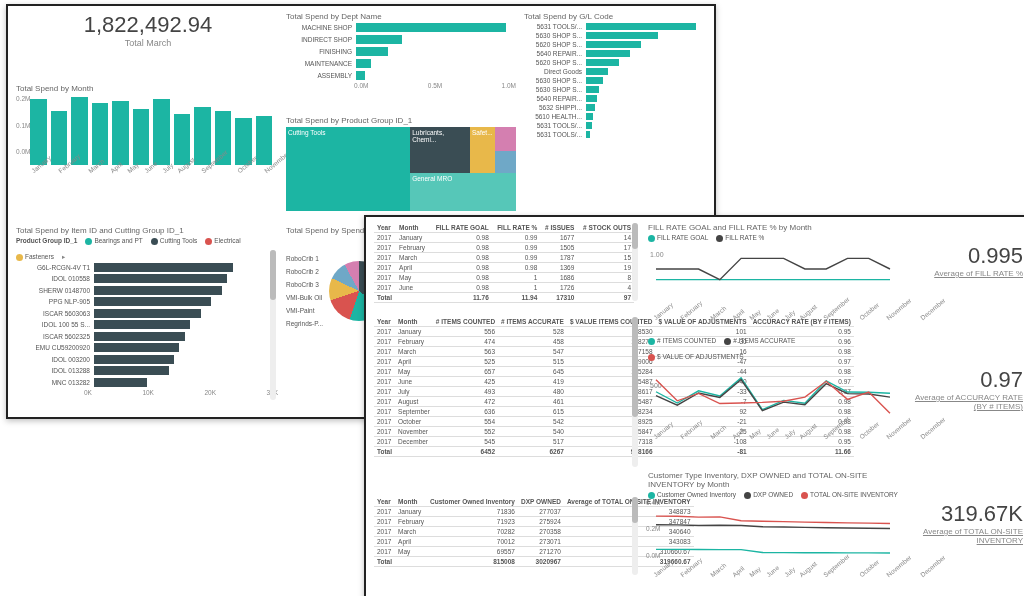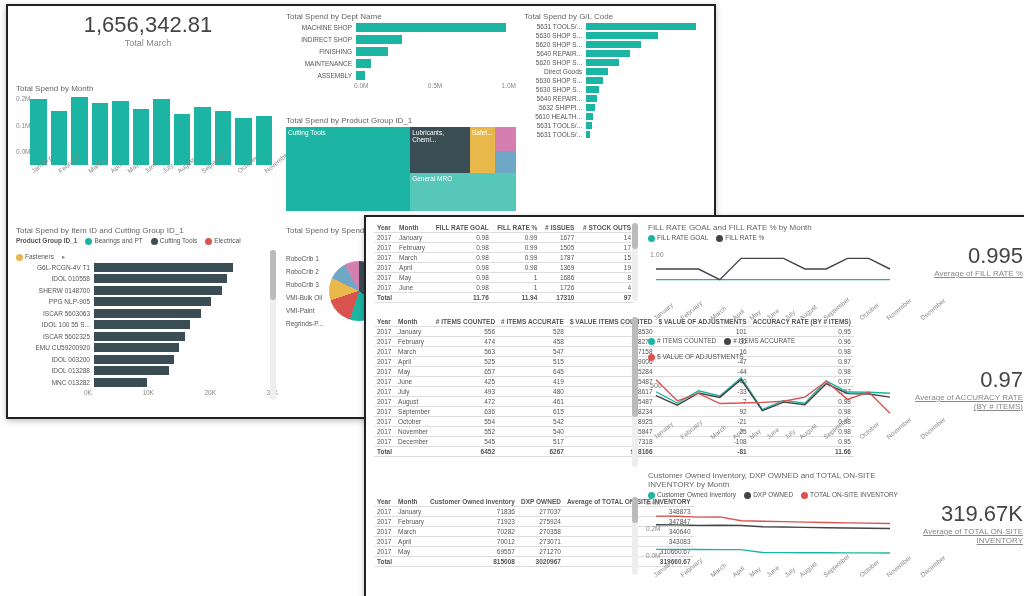--- a/index.html
+++ b/index.html
@@ -37,21 +37,21 @@
   .scroll .thumb{ position:absolute; left:0; right:0; background:#bbb; border-radius:3px;}
   .treemap div { position:absolute; color:#fff; font-size:6.5px; padding:2px; box-sizing:border-box;}
   .pie { width:60px; height:60px; border-radius:50%; }
 </style>
 </head>
 <body>
 
 <div class="panel panelA">
 
   <div class="section" style="left:10px; top:6px; width:260px;">
-    <div class="big">1,656,342.81</div>
+    <div class="big">1,822,492.94</div>
     <div class="sub">Total March</div>
   </div>
 
   <div class="section" style="left:8px; top:78px; width:260px; height:120px;">
     <div class="title">Total Spend by Month</div>
     <div style="position:relative;">
       <div class="yaxis">
         <span>0.2M</span>
         <span>0.1M</span>
         <span>0.0M</span>
@@ -599,21 +599,21 @@
         <span>November</span>
         <span>December</span>
       </div>
   </div>
   <div class="section kpi" style="left:545px; top:150px; width:112px;">
     <div class="v">0.97</div>
     <div class="l">Average of ACCURACY RATE (BY # ITEMS)</div>
   </div>
 
   <div class="section" style="left:282px; top:254px; width:250px;">
-    <div class="title">Customer Owned Inventory, DXP OWNED and TOTAL ON-SITE INVENTORY by Month</div>
+    <div class="title">Customer Type Inventory, DXP OWNED and TOTAL ON-SITE INVENTORY by Month</div>
     <div class="legend">
       <span><span class="dot" style="background:#1cb5a3;"></span><span>Customer Owned Inventory</span></span>
       <span><span class="dot" style="background:#444;"></span><span>DXP OWNED</span></span>
       <span><span class="dot" style="background:#d9534f;"></span><span>TOTAL ON-SITE INVENTORY</span></span>
     </div>
     <div class="linechart" style="position:relative;">
       <div class="yaxis" style="left:-2px;">
         <span>0.4M</span>
           <span>0.2M</span>
           <span>0.0M</span>

